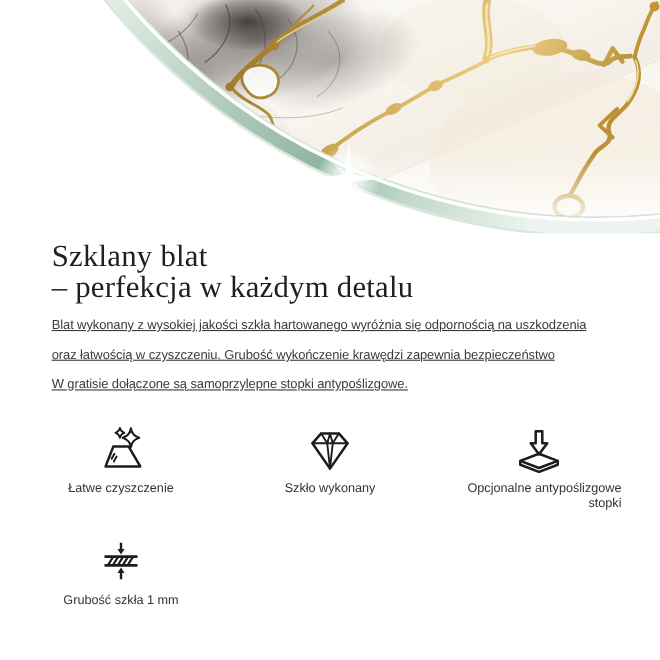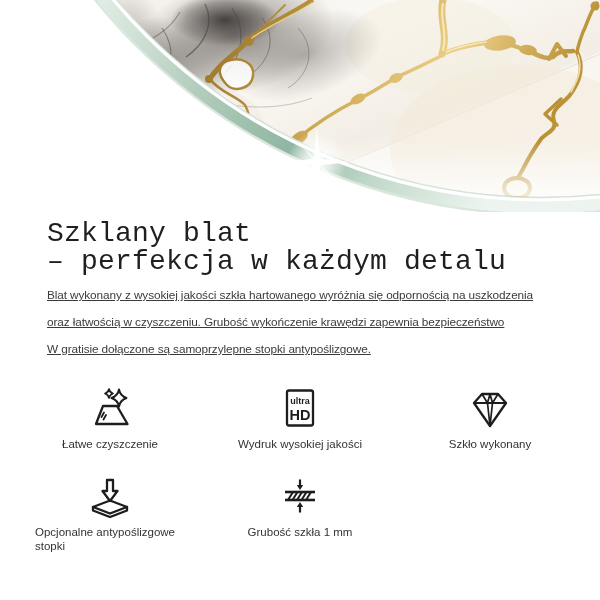--- a/index.html
+++ b/index.html
@@ -4,21 +4,21 @@
 <style>
   html,body{margin:0;padding:0;}
   body{
     width:600px;height:600px;overflow:hidden;background:#ffffff;
     font-family:"Liberation Sans", sans-serif;
     -webkit-font-smoothing:antialiased;
   }
   .hero{width:600px;height:212px;display:block;position:relative;}
   .hero svg{display:block;}
   h1{
-    font-family:Liberation Mono, monospace;
+    font-family:Liberation Serif, serif;
     font-weight:400;
     font-size:28px;line-height:28px;
     letter-spacing:.2px;
     color:#1f1f1f;
     margin:8px 0 0 47px;
   }
   h1 span{display:block;}
   .desc{
     margin:6px 40px 0 47px;
     font-size:11.8px;letter-spacing:-.1px;
@@ -28,21 +28,21 @@
   .features{
     margin:23px 0 0 15px;
     display:grid;
     grid-template-columns:190px 190px 190px;
     row-gap:23px;
   }
   .feature{display:flex;flex-direction:column;align-items:center;}
   .fi{height:44px;display:flex;align-items:flex-end;justify-content:center;}
   .flabel{
     margin-top:7px;font-size:11.5px;line-height:14px;color:#333333;
-    text-align:left;max-width:150px;
+    text-align:right;max-width:150px;
   }
   .ic{stroke:#1d1d1d;fill:none;stroke-width:2.3;stroke-linecap:round;stroke-linejoin:round;}
   .icf{fill:#1d1d1d;stroke:none;}
   .ictxt{fill:#1d1d1d;font-family:"Liberation Sans",sans-serif;text-anchor:middle;}
 </style>
 </head>
 <body>
 
 <main>
 
@@ -191,30 +191,20 @@
             <path d="M15.5,31 L18,26.5" stroke-width="1.8"></path>
             <path d="M17.5,33.5 L20,29" stroke-width="1.8"></path>
             <path d="M33,3.5 C33.8,8 35.5,10.2 40.5,12 C35.5,13.8 33.8,16 33,20.5 C32.2,16 30.5,13.8 25.5,12 C30.5,10.2 32.2,8 33,3.5 Z" stroke-width="2"></path>
             <path d="M23,3 C23.5,5.5 24.5,6.7 27,7.5 C24.5,8.3 23.5,9.5 23,12 C22.5,9.5 21.5,8.3 19,7.5 C21.5,6.7 22.5,5.5 23,3 Z" stroke-width="1.7"></path>
           </g>
         </svg>
       </div>
       <div class="flabel">Łatwe czyszczenie</div>
     </div>
 
-    <div class="feature">
-      <div class="fi">
-        <svg width="48" height="44" viewBox="0 0 48 44">
-          <rect class="ic" x="11" y="4.5" width="26" height="35" rx="2" stroke-width="2.5"></rect>
-          <text class="ictxt" x="24" y="18" font-size="9" font-weight="600">ultra</text>
-          <text class="ictxt" x="24" y="33.5" font-size="14.5" font-weight="bold">HD</text>
-        </svg>
-      </div>
-      <div class="flabel">Wydruk wysokiej jakości</div>
-    </div>
 
 
     <div class="feature">
       <div class="fi">
         <svg width="48" height="44" viewBox="0 0 48 44">
           <g class="ic">
             <path d="M16,8 L32,8 L40,17 L24,40 L8,17 Z"></path>
             <path d="M8,17 L40,17" stroke-width="1.8"></path>
             <path d="M16,8 L21.5,17 L24,8 L26.5,17 L32,8" stroke-width="1.7"></path>
             <path d="M21.5,17 L24,40 L26.5,17" stroke-width="1.7"></path>

